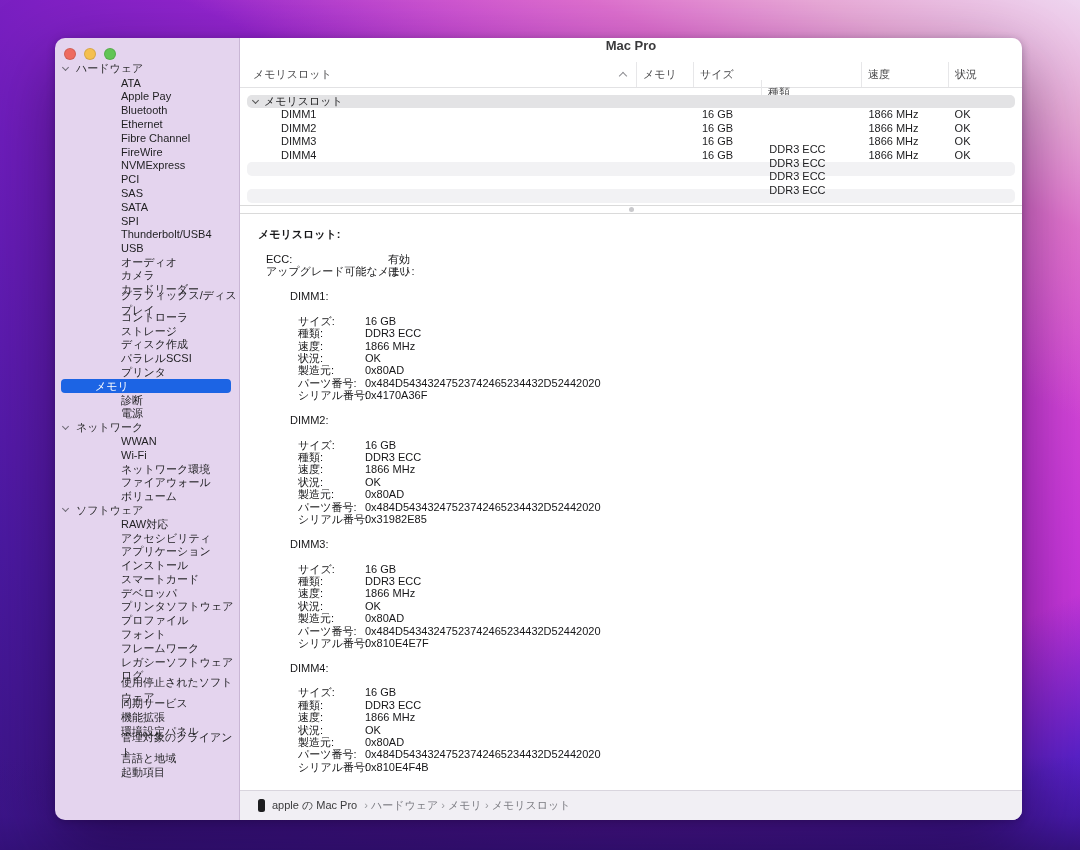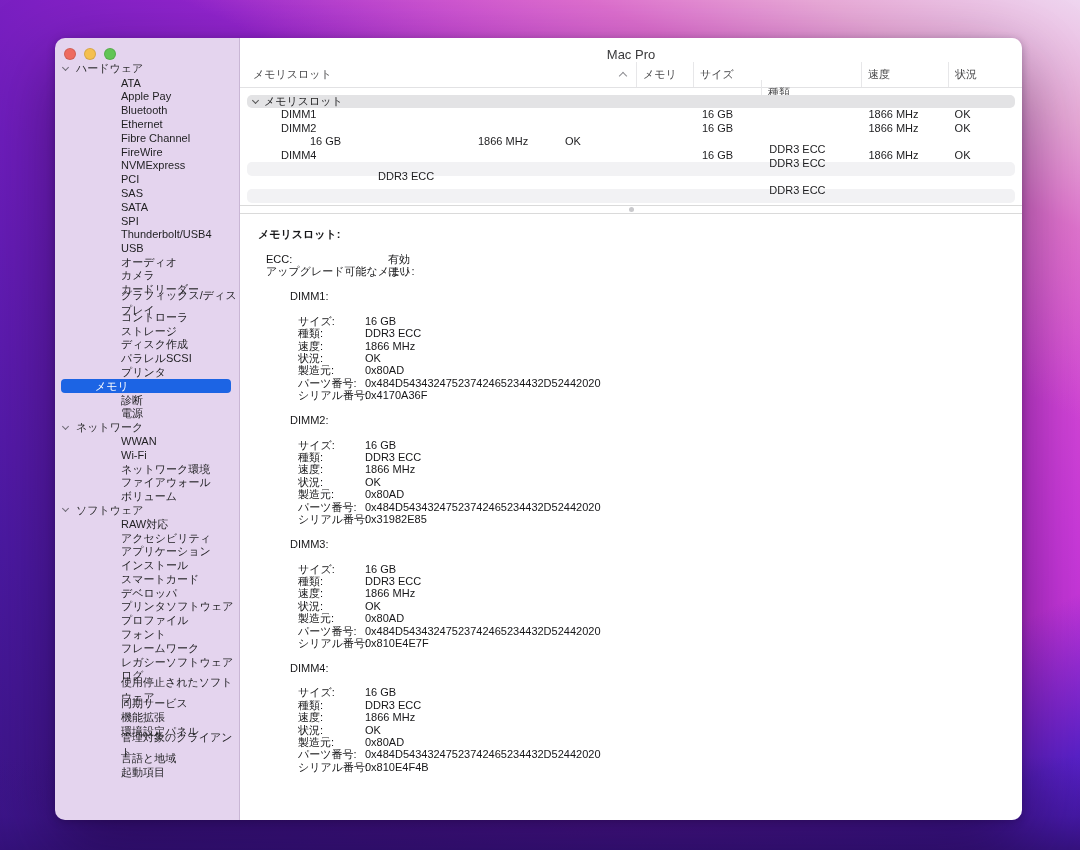--- a/index.html
+++ b/index.html
@@ -33,22 +33,22 @@
   .side-row.section { padding-left:8px; color:#2c2c2e; }
   .side-row.item { padding-left:60px;margin-left:6px; }
   .side-row.item.selected { background:#1c64e4; color:#fff; border-radius:4px;
     margin-left:6px; margin-right:8px; padding-left:34px; }
   .chev { width:5px; height:5px; border-right:1.4px solid #6f6a76; border-bottom:1.4px solid #6f6a76;
     transform:rotate(45deg); margin-right:8px; margin-top:-3px; flex:0 0 auto; }
 
   
   #main { flex:1; background:#fff; display:flex; flex-direction:column; min-width:0; }
 
-  #titlebar { height:24px; flex:0 0 24px; display:flex; align-items:flex-end; justify-content:center;
-    font-size:13px; font-weight:normal; color:#3a3a3c; }
+  #titlebar { height:24px; flex:0 0 24px; display:flex; align-items:flex-start; justify-content:center;
+    font-size:13px; font-weight:bold; color:#3a3a3c; }
 
   
   #thead { height:26px; flex:0 0 26px; display:flex; align-items:center;
     border-bottom:1px solid #e2e2e4; font-size:11px; color:#48484a; }
   .hcell { height:100%; display:flex; align-items:center; padding-left:6px; }
   .hcell + .hcell { border-left:1px solid #e7e7e9; }
   .c-slot   { width:396px; padding-left:13px; }
   .c-mem    { width:57px; }
   .c-size   { width:68px; }
   .c-type   { width:100px;margin-top:35px; }
@@ -310,20 +310,21 @@
             </div>
             <div class="t-row">
               <span class="cell c-slot">DIMM2</span>
               <span class="cell c-mem"></span>
               <span class="cell c-size">16 GB</span>
               <span class="cell c-type">DDR3 ECC</span>
               <span class="cell c-speed">1866 MHz</span>
               <span class="cell c-status">OK</span>
             </div>
             <div class="t-row">
+              <span class="cell c-slot">DIMM3</span>
               <span class="cell c-mem"></span>
               <span class="cell c-size">16 GB</span>
               <span class="cell c-type">DDR3 ECC</span>
               <span class="cell c-speed">1866 MHz</span>
               <span class="cell c-status">OK</span>
             </div>
             <div class="t-row">
               <span class="cell c-slot">DIMM4</span>
               <span class="cell c-mem"></span>
               <span class="cell c-size">16 GB</span>
@@ -382,16 +383,21 @@
           <div class="d-line d-field"><span class="lbl">サイズ:</span><span>16 GB</span></div>
           <div class="d-line d-field"><span class="lbl">種類:</span><span>DDR3 ECC</span></div>
           <div class="d-line d-field"><span class="lbl">速度:</span><span>1866 MHz</span></div>
           <div class="d-line d-field"><span class="lbl">状況:</span><span>OK</span></div>
           <div class="d-line d-field"><span class="lbl">製造元:</span><span>0x80AD</span></div>
           <div class="d-line d-field"><span class="lbl">パーツ番号:</span><span>0x484D54343247523742465234432D52442020</span></div>
           <div class="d-line d-field"><span class="lbl">シリアル番号:</span><span>0x810E4F4B</span></div>
           <div class="d-line"></div>
         </div>
 
+      <div id="bottombar">
+        <div id="mac-icon"></div>
+        <span class="bc-device">apple の Mac Pro</span>
+        <span id="bc-path"><span class="bc-sep"> › </span><span>ハードウェア</span><span class="bc-sep"> › </span><span>メモリ</span><span class="bc-sep"> › </span><span>メモリスロット</span></span>
+      </div>
 
     </div>
   </div>
 </div>
 
 </body></html>

